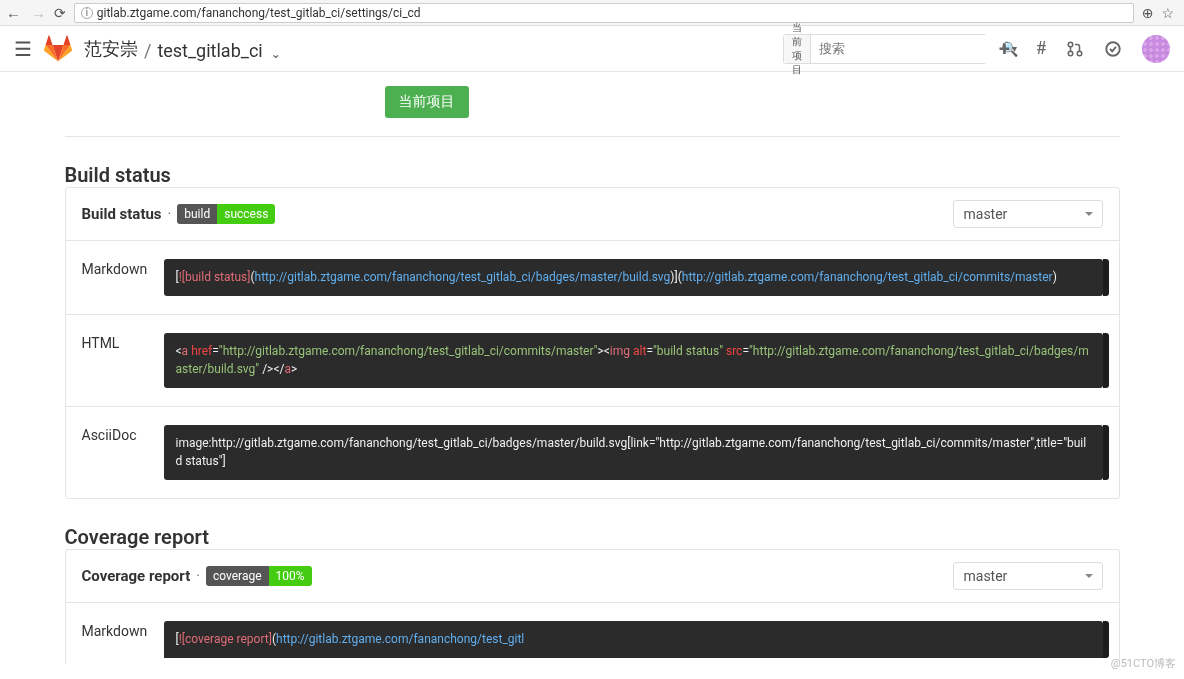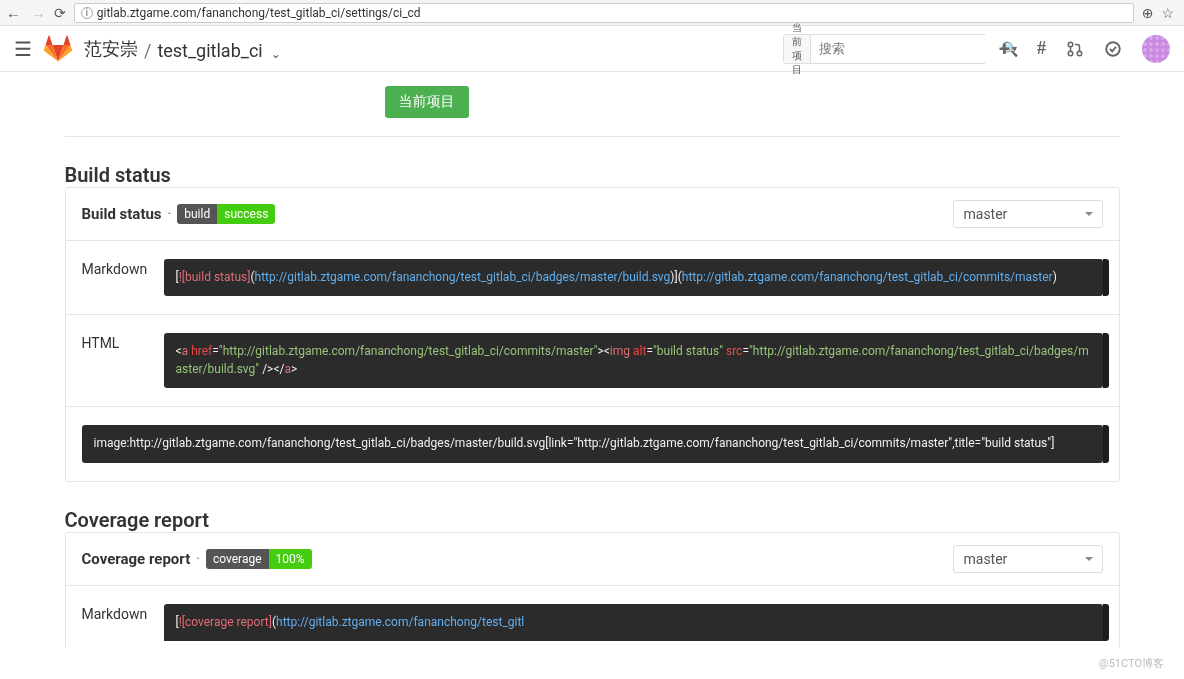--- a/index.html
+++ b/index.html
@@ -60,21 +60,21 @@
 .code-box { flex: 1; background: #2b2b2b; border-radius: 3px; padding: 10px 12px; font-family: Menlo, Consolas, monospace; font-size: 12px; line-height: 1.45; color: #e0e0e0; word-break: break-all; white-space: pre-wrap; position:relative; }
 .code-box::after{content:"";position:absolute;right:-6px;top:0;bottom:0;width:6px;background:#1d1d1d;border-radius:0 3px 3px 0;}
 
 
 .t-o { color: #f0f0f0; }
 .t-r { color: #e06c75; }
 .t-b { color: #61afef; }
 .t-g { color: #98c379; }
 .t-y { color: #ef4444; }
 
-.watermark { position: fixed; bottom: 8px; right: 20px; font-size: 11px; color: #bbb; }
+.watermark { position: fixed; bottom: 8px; right: 8px; font-size: 11px; color: #bbb; }
 </style>
 </head>
 <body>
 
 <div class="browser-chrome">
   <div class="nav-arrows">
     <span>←</span>
     <span style="color:#bbb">→</span>
   </div>
   <span class="reload">⟳</span>
@@ -163,20 +163,21 @@
 
         <div class="panel-row">
           <div class="row-label">Markdown</div>
           <div class="code-box"><span class="t-o">[</span><span class="t-r">![build status]</span><span class="t-o">(</span><span class="t-b">http://gitlab.ztgame.com/fananchong/test_gitlab_ci/badges/master/build.svg</span><span class="t-o">)](</span><span class="t-b">http://gitlab.ztgame.com/fananchong/test_gitlab_ci/commits/master</span><span class="t-o">)</span></div>
         </div>
         <div class="panel-row">
           <div class="row-label">HTML</div>
           <div class="code-box"><span class="t-o">&lt;</span><span class="t-r">a </span><span class="t-y">href</span><span class="t-o">=</span><span class="t-g">"http://gitlab.ztgame.com/fananchong/test_gitlab_ci/commits/master"</span><span class="t-o">&gt;&lt;</span><span class="t-r">img </span><span class="t-y">alt</span><span class="t-o">=</span><span class="t-g">"build status" </span><span class="t-y">src</span><span class="t-o">=</span><span class="t-g">"http://gitlab.ztgame.com/fananchong/test_gitlab_ci/badges/master/build.svg"</span><span class="t-o"> /&gt;&lt;/</span><span class="t-r">a</span><span class="t-o">&gt;</span></div>
         </div>
         <div class="panel-row">
+          <div class="row-label">AsciiDoc</div>
           <div class="code-box"><span class="t-o">image:http://gitlab.ztgame.com/fananchong/test_gitlab_ci/badges/master/build.svg[link="http://gitlab.ztgame.com/fananchong/test_gitlab_ci/commits/master",title="build status"]</span></div>
         </div>
       </div>
     </div>
   </div>
 
   <div class="section">
     <div class="sec-left">
       <h2>Coverage report</h2>
     </div>

